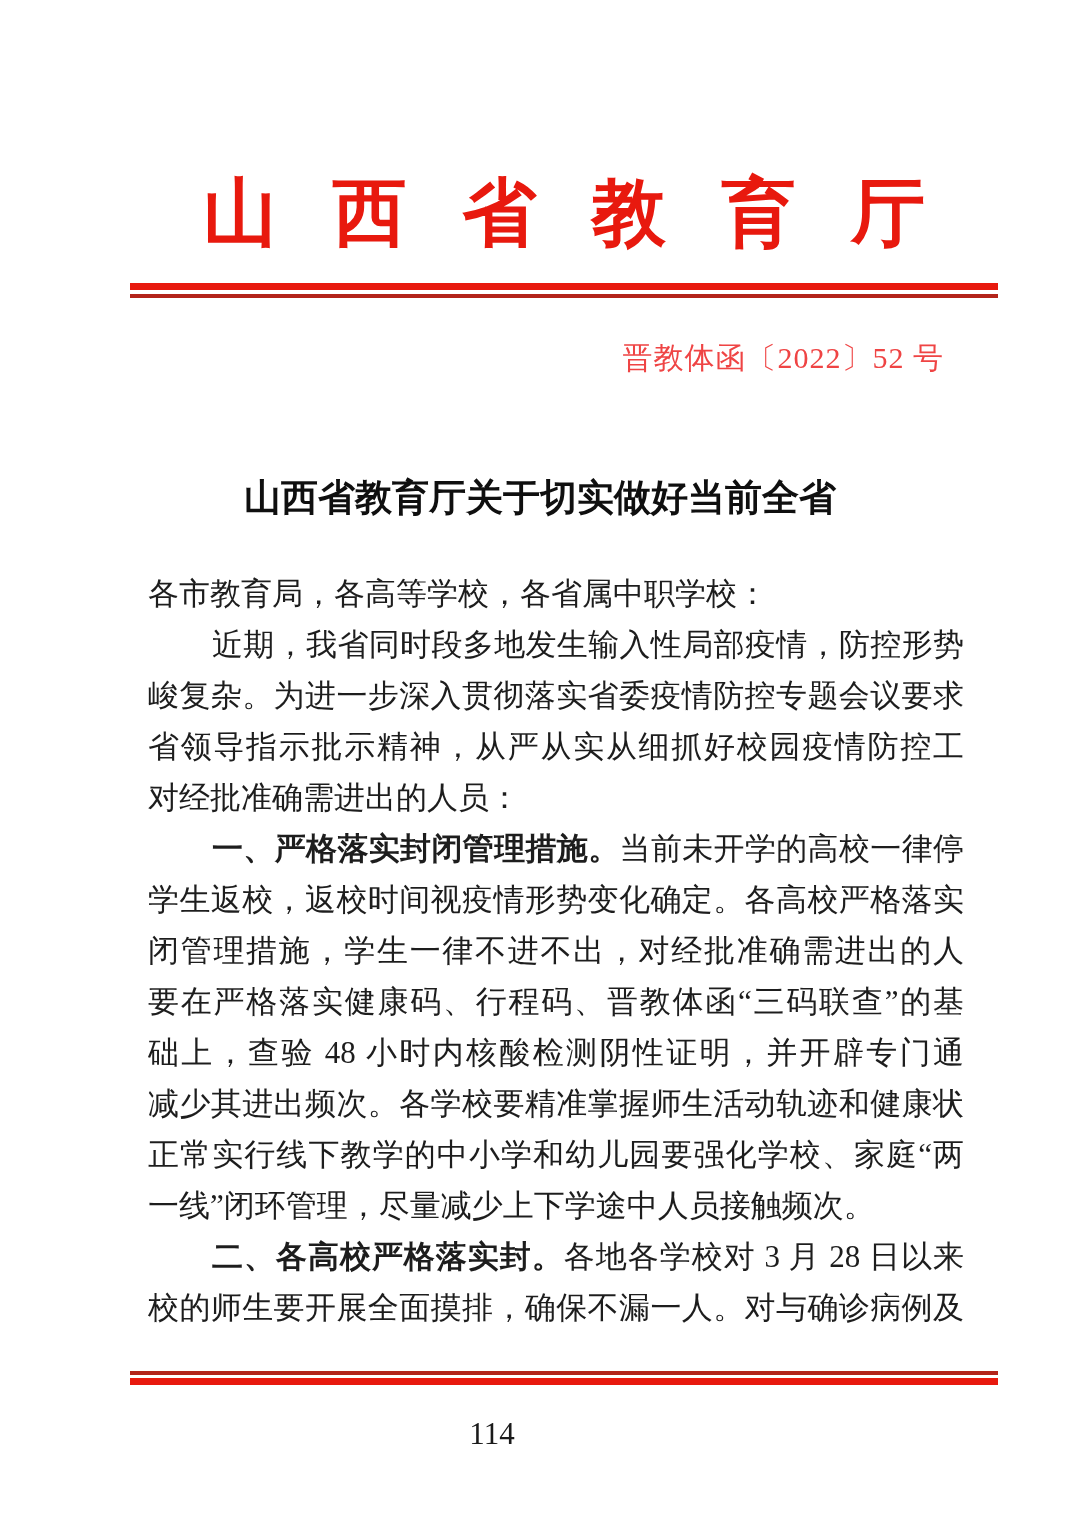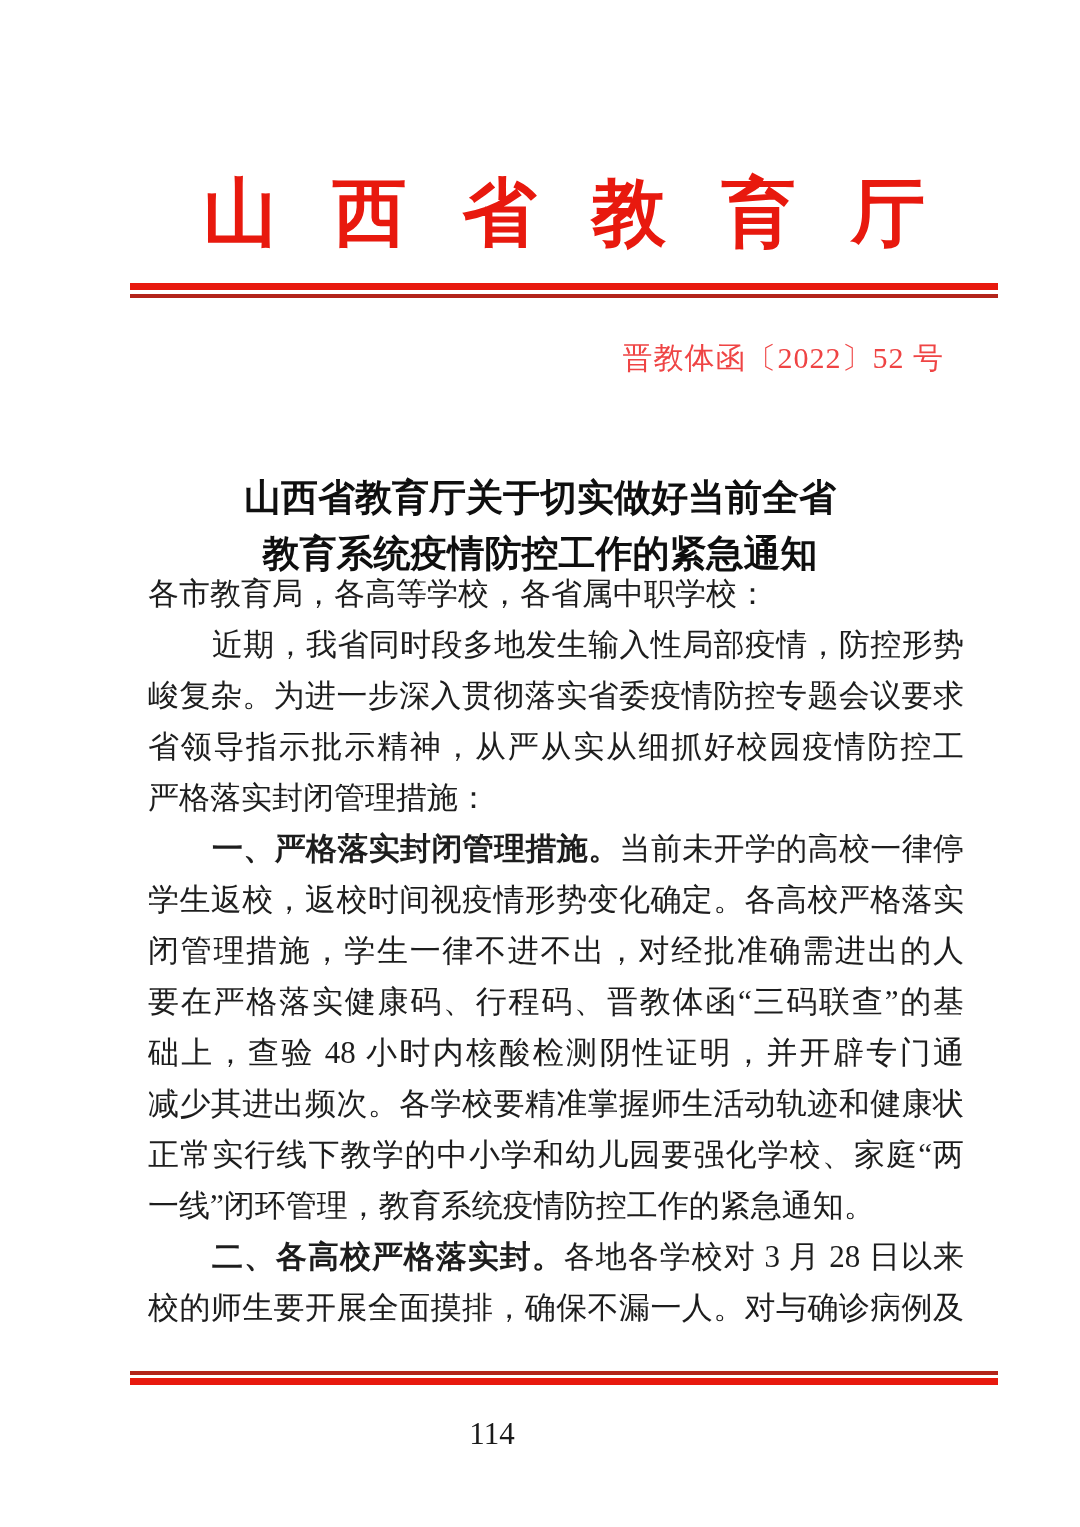--- a/index.html
+++ b/index.html
@@ -77,37 +77,36 @@
     <span class="char">厅</span>
   </div>
 
   <div class="rule rule-top-1"></div>
   <div class="rule rule-top-2"></div>
 
   <div class="doc-number">晋教体函〔2022〕52 号</div>
 
   <div class="title-block">
     <div>山西省教育厅关于切实做好当前全省</div>
-    <div>教育系统疫情防控工作的紧急通知</div>
   </div>
 
   <div class="body-text">
     <div class="line"><span>各市教育局，各高等学校，各省属中职学校：</span></div>
     <div class="line indent just"><span>近期，我省同时段多地发生输入性局部疫情，防控形势严</span></div>
     <div class="line just"><span>峻复杂。为进一步深入贯彻落实省委疫情防控专题会议要求和</span></div>
     <div class="line just"><span>省领导指示批示精神，从严从实从细抓好校园疫情防控工作，</span></div>
-    <div class="line"><span>严格落实封闭管理措施：</span></div>
+    <div class="line"><span>对经批准确需进出的人员：</span></div>
     <div class="line indent just"><span class="lead">一、严格落实封闭管理措施。</span><span>当前未开学的高校一律停止</span></div>
     <div class="line just"><span>学生返校，返校时间视疫情形势变化确定。各高校严格落实封</span></div>
     <div class="line just"><span>闭管理措施，学生一律不进不出，对经批准确需进出的人员，</span></div>
     <div class="line just"><span>要在严格落实健康码、行程码、晋教体函“三码联查”的基</span></div>
     <div class="line just"><span>础上，查验 48 小时内核酸检测阴性证明，并开辟专门通道，</span></div>
     <div class="line just"><span>减少其进出频次。各学校要精准掌握师生活动轨迹和健康状况，</span></div>
     <div class="line just"><span>正常实行线下教学的中小学和幼儿园要强化学校、家庭“两点</span></div>
-    <div class="line"><span>一线”闭环管理，教育系统疫情防控工作的紧急通知。</span></div>
+    <div class="line"><span>一线”闭环管理，尽量减少上下学途中人员接触频次。</span></div>
     <div class="line indent just"><span class="lead">二、各高校严格落实封。</span><span>各地各学校对 3 月 28 日以来返</span></div>
     <div class="line just"><span>校的师生要开展全面摸排，确保不漏一人。对与确诊病例及其</span></div>
   </div>
 
   <div class="rule rule-bot-1"></div>
   <div class="rule rule-bot-2"></div>
 
   <div class="page-number">114</div>
 
 </div>

